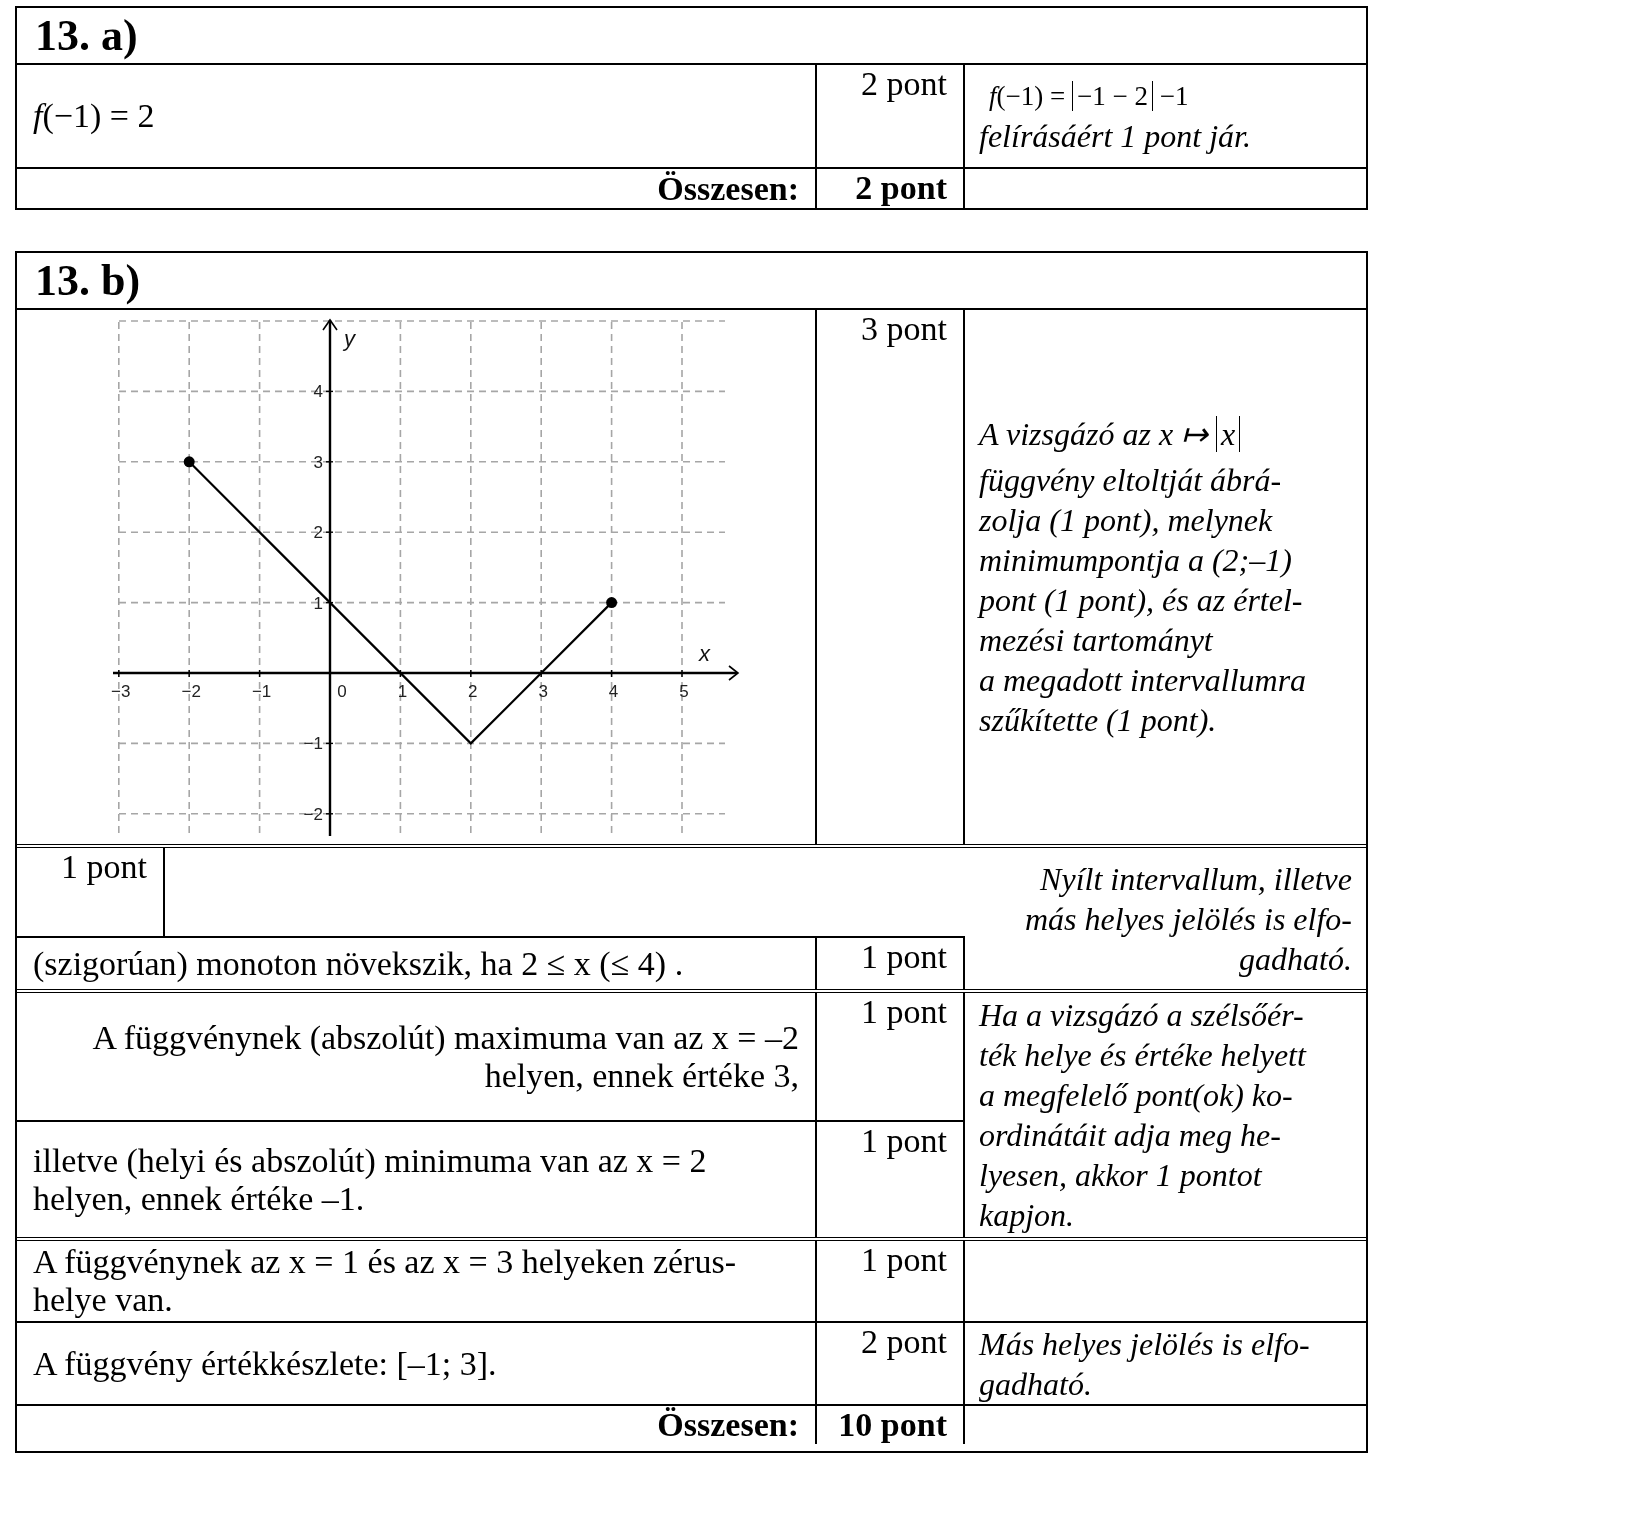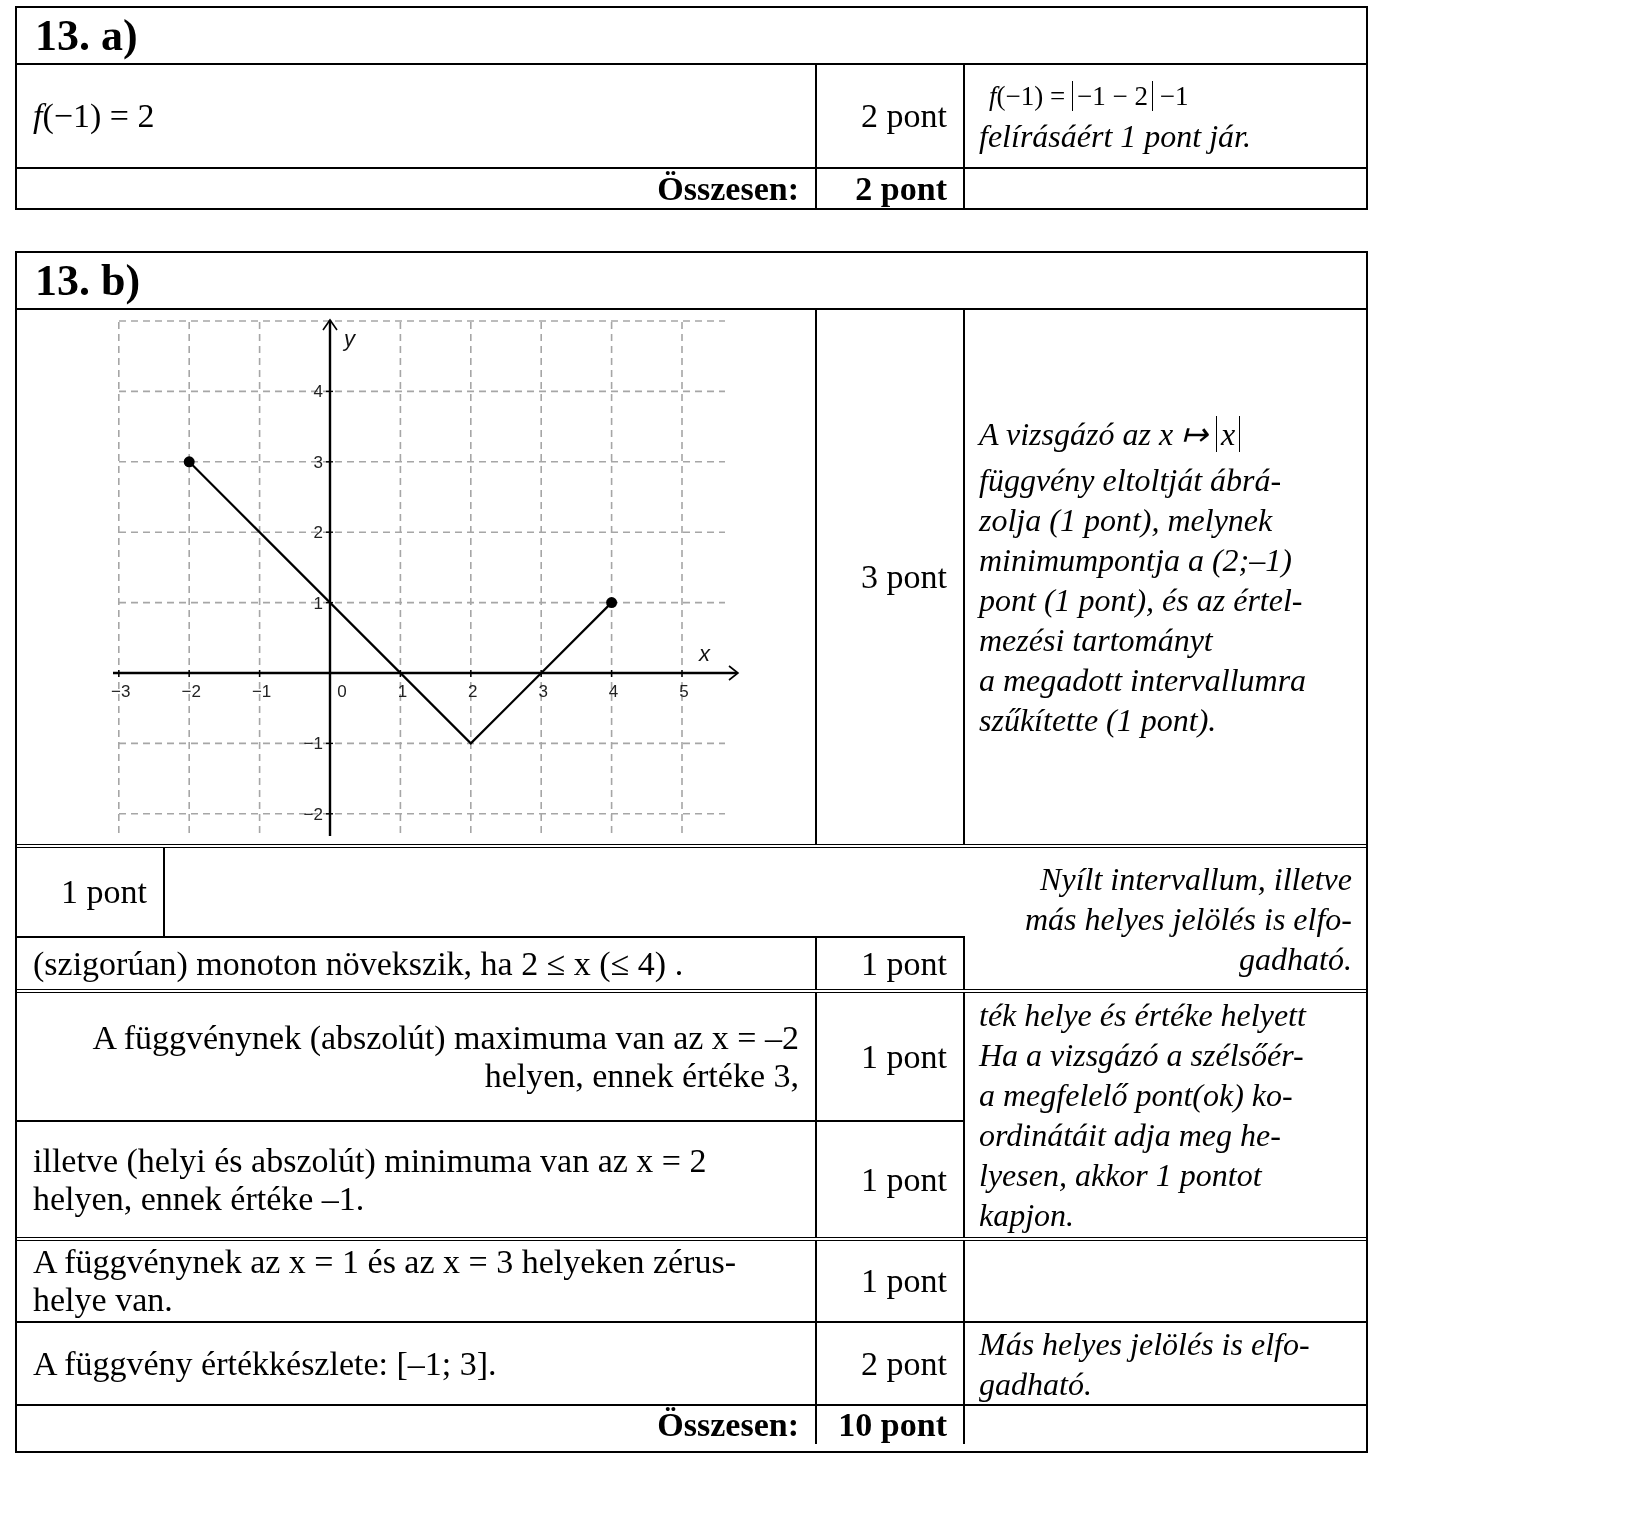--- a/index.html
+++ b/index.html
@@ -2,21 +2,21 @@
 <html><head>
 <meta charset="utf-8">
 <style>
   html, body { margin:0; padding:0; background:#ffffff; }
   body { width:1634px; height:1531px; position:relative; font-family:"Liberation Serif", serif; color:#000; }
   .tbl { position:absolute; left:15px; width:1353px; border:2px solid #000; box-sizing:border-box; }
   .row { position:relative; display:flex; box-sizing:border-box; border-top:2px solid #000; }
   .row.first { border-top:none; }
   .row.dbl { border-top:4px double #000; }
   .c1 { width:800px; box-sizing:border-box; border-right:2px solid #000; padding:4px 16px; display:flex; align-items:center; font-size:34px; line-height:38px; }
-  .c2 { width:148px; box-sizing:border-box; border-right:2px solid #000; padding-right:16px; display:flex; align-items:center; justify-content:flex-end; font-size:34px; }
+  .c2 { width:148px; box-sizing:border-box; border-right:2px solid #000; padding-right:16px; display:flex; justify-content:flex-end; font-size:34px; }
   .c3 { flex:1; box-sizing:border-box; padding:0 14px; display:flex; align-items:center; font-style:italic; font-size:32px; line-height:40px; }
   .head { height:56px; padding-left:18px; font-weight:bold; font-size:44px; display:flex; align-items:center; }
   .bold { font-weight:bold; }
   .right { justify-content:flex-end; }
   .math i { font-style:italic; }
   .abs { border-left:1.5px solid #000; border-right:1.5px solid #000; padding:0 4px; }
   .subgrid { display:flex; flex-direction:column; }
   svg text { font-family:"Liberation Sans", sans-serif; }
 </style>
 </head>
@@ -169,22 +169,22 @@
         <div class="c1" style="flex-direction:column; align-items:flex-start; justify-content:center;">
           <div>illetve (helyi és abszolút) minimuma van az x = 2</div>
           <div>helyen, ennek értéke –1.</div>
         </div>
         <div class="c2">
             <span>1 pont</span>
           </div>
       </div>
     </div>
     <div class="c3" style="flex-direction:column; align-items:flex-start; justify-content:center;">
+      <div>Ha a vizsgázó a szélsőér-</div>
       <div>ték helye és értéke helyett</div>
-      <div>Ha a vizsgázó a szélsőér-</div>
       <div>a megfelelő pont(ok) ko-</div>
       <div>ordinátáit adja meg he-</div>
       <div>lyesen, akkor 1 pontot</div>
       <div>kapjon.</div>
     </div>
   </div>
 
   <div class="row dbl" style="height:84px;">
     <div class="c1" style="flex-direction:column; align-items:flex-start; justify-content:center;">
       <div>A függvénynek az x = 1 és az x = 3 helyeken zérus-</div>

